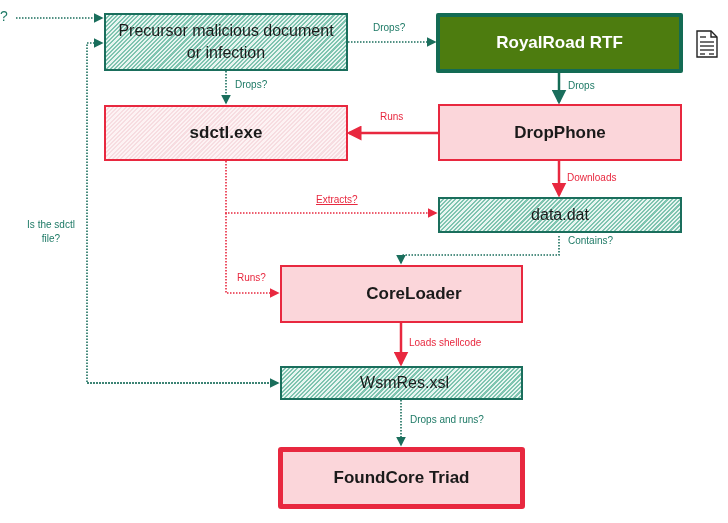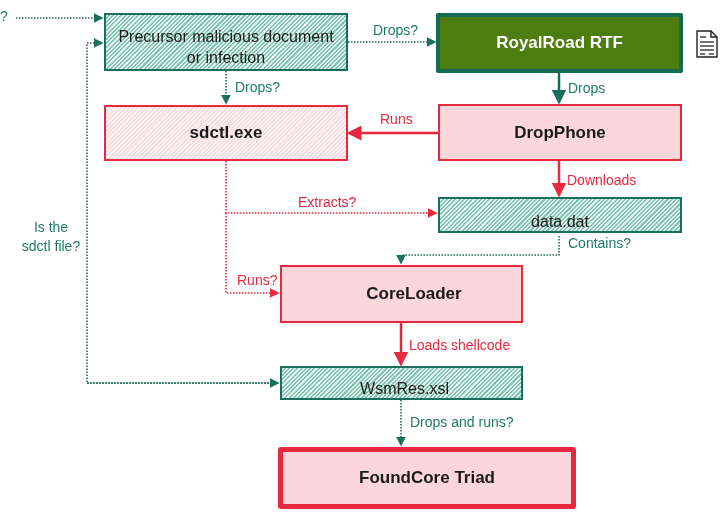--- a/index.html
+++ b/index.html
@@ -2,29 +2,29 @@
 <html><head>
 <meta charset="utf-8">
 <style>
   html, body { margin:0; padding:0; background:#ffffff; }
   body { width:728px; height:523px; position:relative; overflow:hidden;
          font-family:"Liberation Sans", sans-serif; }
   svg.canvas { position:absolute; left:0; top:0; }
   .node { position:absolute; box-sizing:border-box; display:flex; align-items:center;
           justify-content:center; text-align:center; color:#1a1a1a; }
   .hatch-green { border:2px solid #1a6e5c;
-    background: repeating-linear-gradient(135deg, #e8f5f1 0px, #e8f5f1 1.5px, #7fc4b0 1.5px, #7fc4b0 3px); align-items: flex-end; }
+    background: repeating-linear-gradient(135deg, #e8f5f1 0px, #e8f5f1 1.5px, #7fc4b0 1.5px, #7fc4b0 3px); }
   .hatch-red { border:2px solid #e8283f;
     background: repeating-linear-gradient(135deg, #fdf3f4 0px, #fdf3f4 1.5px, #f7dde1 1.5px, #f7dde1 3px); }
   .solid-green { border:4px solid #136b54; background:#4d7c0f; color:#ffffff; border-radius:2px; }
   .solid-red { border:2px solid #e8283f; background:#fbd6da; }
   .solid-red-thick { border:5px solid #e8283f; background:#fbd6da; border-radius:3px; }
   .lbl { font-size:16px; }
   .lbl-bold { font-size:17px; font-weight:bold; }
-  .edge-label { position:absolute; font-size:14px; white-space:nowrap; }
+  .edge-label { position:absolute; font-size:10px; white-space:nowrap; }
   .green-text { color:#1e7a66; }
   .red-text { color:#e8283f; }
   .doc-icon { position:absolute; left:696px; top:30px; width:22px; height:28px; }
 </style>
 </head>
 <body>
 
 <svg class="canvas" width="728" height="523" viewBox="0 0 728 523">
   <defs>
     <marker id="ag" markerWidth="6" markerHeight="6" refX="5" refY="3" orient="auto">
@@ -93,28 +93,28 @@
 </div>
 
 <div class="node solid-red lbl-bold" style="left:280px; top:265px; width:243px; height:58px;padding-left:25px;">
   <span>CoreLoader</span>
 </div>
 
 <div class="node hatch-green lbl" style="left:280px; top:366px; width:243px; height:34px;padding-left:6px;">
   <span>WsmRes.xsl</span>
 </div>
 
-<div class="node solid-red-thick lbl-bold" style="left:278px; top:447px; width:298px; height:62px;">
+<div class="node solid-red-thick lbl-bold" style="left:278px; top:447px; width:247px; height:62px;">
   <span>FoundCore Triad</span>
 </div>
 
 <span class="edge-label green-text" style="left:0px; top:8px; font-size:14px;">?</span>
 <span class="edge-label green-text" style="left:373px; top:22px;">Drops?</span>
 <span class="edge-label green-text" style="left:568px; top:80px;">Drops</span>
 <span class="edge-label green-text" style="left:235px; top:79px;">Drops?</span>
 <span class="edge-label red-text" style="left:380px; top:111px;">Runs</span>
 <span class="edge-label red-text" style="left:567px; top:172px;">Downloads</span>
-<span class="edge-label red-text" style="left:298px; top:194px;">Extracts?</span>
+<span class="edge-label red-text" style="left:316px; top:194px;text-decoration:underline;">Extracts?</span>
 <span class="edge-label green-text" style="left:568px; top:235px;">Contains?</span>
 <span class="edge-label red-text" style="left:237px; top:272px;">Runs?</span>
 <span class="edge-label red-text" style="left:409px; top:337px;">Loads shellcode</span>
 <span class="edge-label green-text" style="left:410px; top:414px;">Drops and runs?</span>
 <span class="edge-label green-text" style="left:18px; top:218px; width:66px; white-space:normal; text-align:center; line-height:1.35;">Is the sdctl file?</span>
 
 </body></html>

